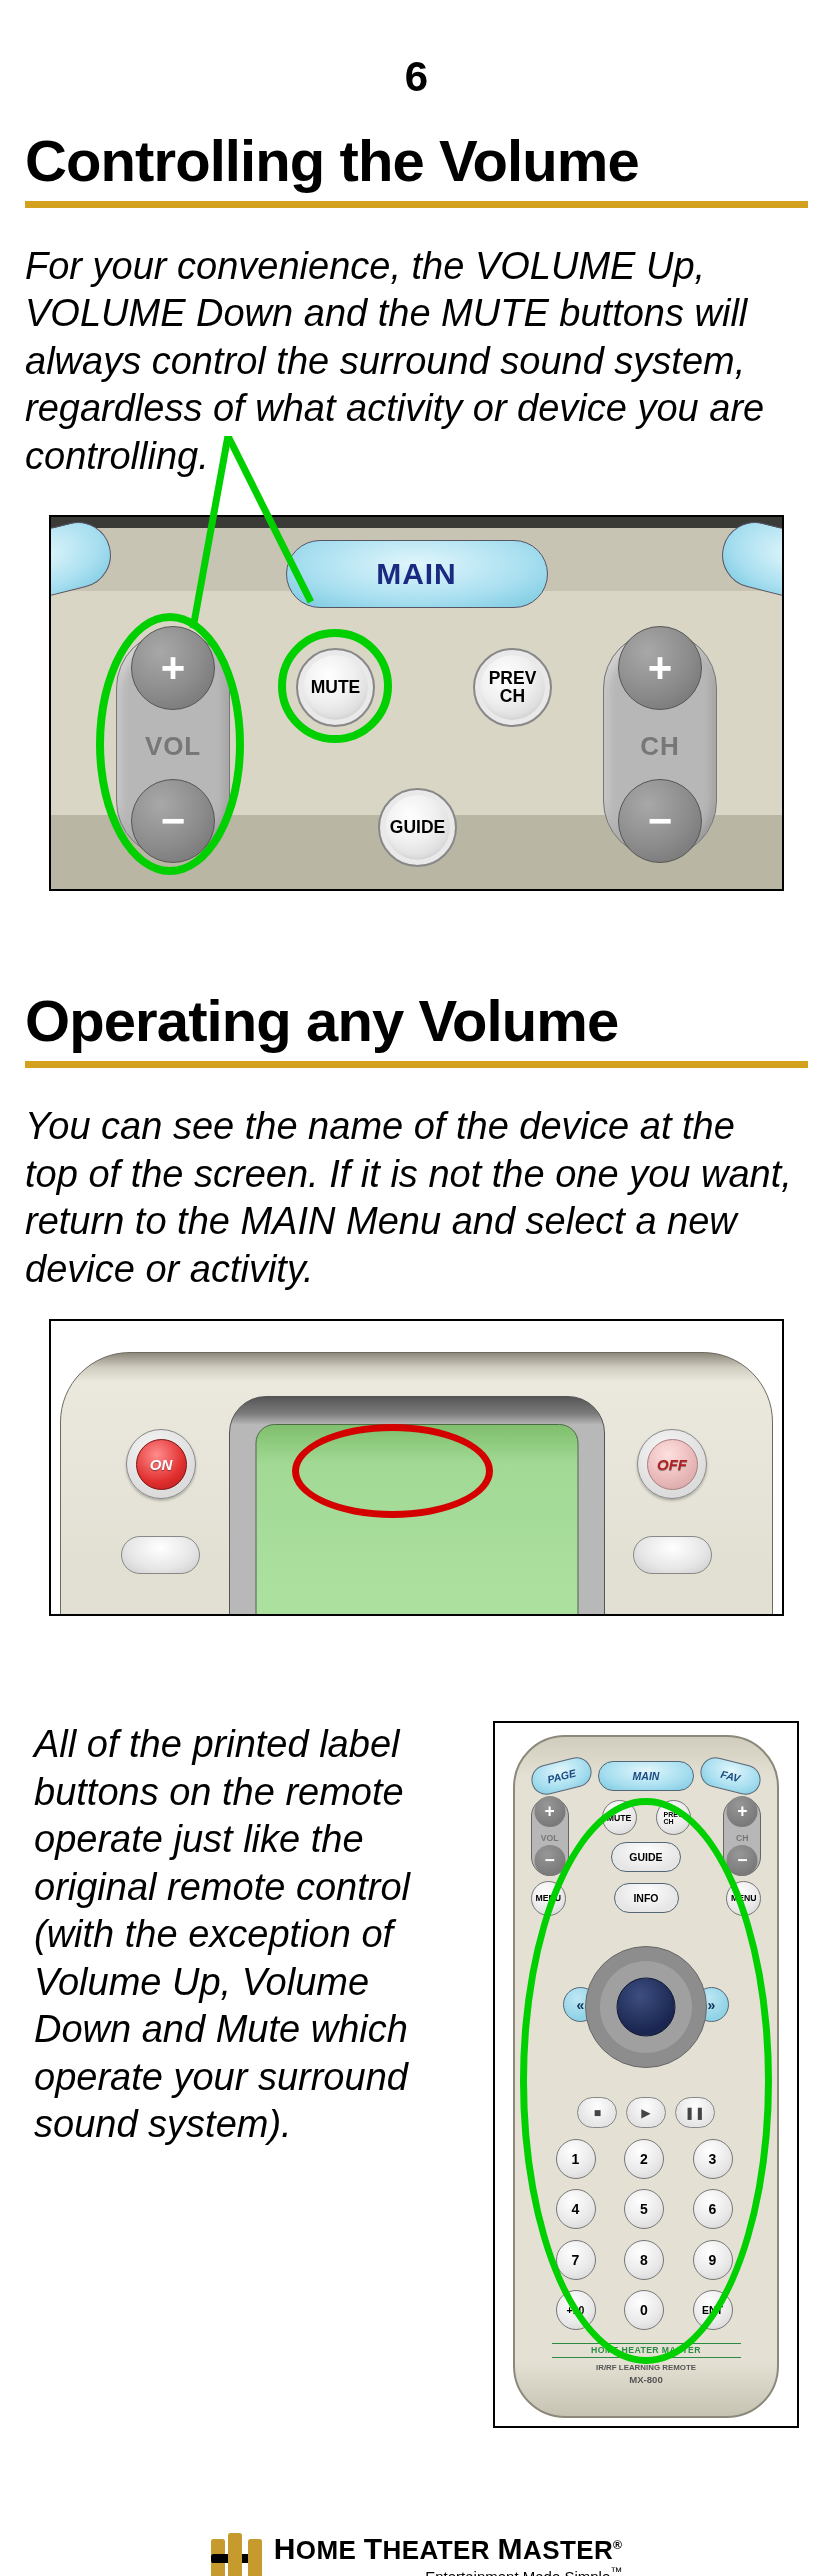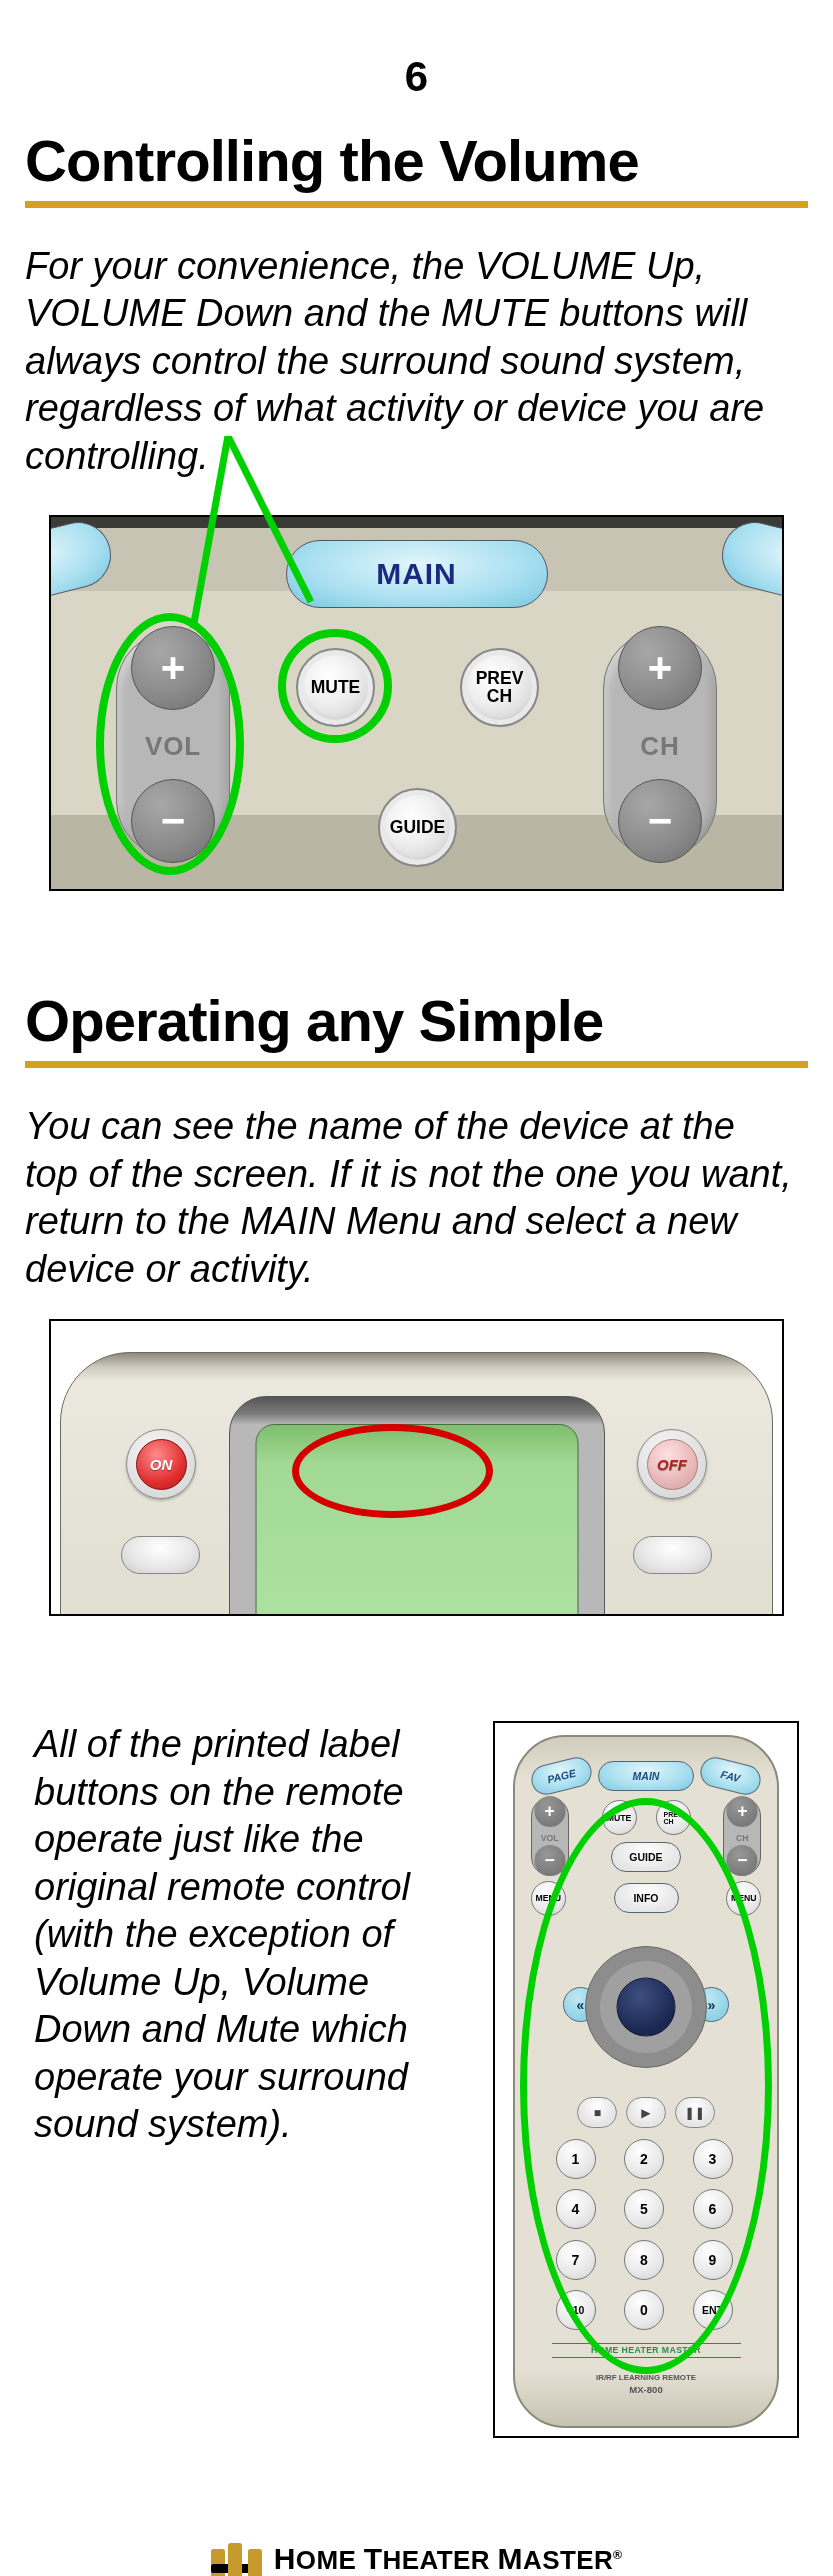--- a/index.html
+++ b/index.html
@@ -242,21 +242,21 @@
   .fig3 .transport { display:flex; justify-content:center; gap:8.7px; margin:3.5px 0 10.5px 0; }
   .fig3 .tbtn {
     width:40px; height:31px; border-radius:17.5px;
     background: radial-gradient(ellipse at 50% 30%, #fff, #e4e4e4 70%);
     border:1.3px solid #888;
     display:flex; align-items:center; justify-content:center;
     font-size:12.2px; color:#444;
   }
   .fig3 .keypad { display:grid; grid-template-columns: repeat(3, 1fr); gap:10.5px 24.5px; padding:0 30px; margin-bottom:12.2px; }
   .fig3 .brandline { text-align:center; font-size:8.7px; font-weight:bold; color:#2c8a45; border-top:0.9px solid #2c8a45; border-bottom:0.9px solid #2c8a45; padding:1.7px 0; margin:0 26px; letter-spacing:0.4px; }
-  .fig3 .subbrand { text-align:center; font-size:7.9px; font-weight:bold; color:#555; margin-top:15px; }
+  .fig3 .subbrand { text-align:center; font-size:7.9px; font-weight:bold; color:#555; margin-top:5px; }
   .fig3 .model { text-align:center; font-size:9.6px; font-weight:bold; color:#555; margin-top:1.7px; }
   .fig3 .bigoval {
     position:absolute; border:7.9px solid #00d000; border-radius:50%;
     left:5.2px; right:5.2px; top:61px; bottom:52px;
     pointer-events:none;
   }
   
   .footer {
     display:flex; align-items:center; justify-content:center; gap:12.2px;
     margin-top:35px;
@@ -304,31 +304,31 @@
     </div>
 
     <div class="rocker" style="right:65px; top:114px;">
       <div class="body"></div>
       <div class="cap top">+</div>
       <div class="lbl">CH</div>
       <div class="cap bot">−</div>
     </div>
 
     <div class="smallbtn inner" style="left:245px; top:131px;">MUTE</div>
-    <div class="smallbtn inner" style="left:409px; top:131px; white-space:pre; text-align:center; line-height:1;">PREV
+    <div class="smallbtn inner" style="left:422px; top:131px; white-space:pre; text-align:center; line-height:1;">PREV
 CH</div>
     <div class="smallbtn inner" style="left:327px; top:271px;">GUIDE</div>
 
     <div class="hl" style="left:45px; top:96px; width:148px; height:262px;"></div>
     <div class="hl" style="left:227px; top:112px; width:114px; height:114px;"></div>
   </div>
 </div>
 
 <div class="section">
-  <h1 class="section-title">Operating any Simple</h1>
+  <h1 class="section-title">Operating any Volume</h1>
   <hr class="rule">
   <p class="intro">You can see the name of the device at the top of the screen. If it is not the one you want, return to the MAIN Menu and select a new device or activity.</p>
 </div>
 
 <div class="fig2">
   <div class="remote-top"></div>
   <div class="screen-bezel"></div>
   <div class="screen"></div>
   <div class="onoff on" style="left:75px; top:108px;">
     <div class="inner">ON</div>

